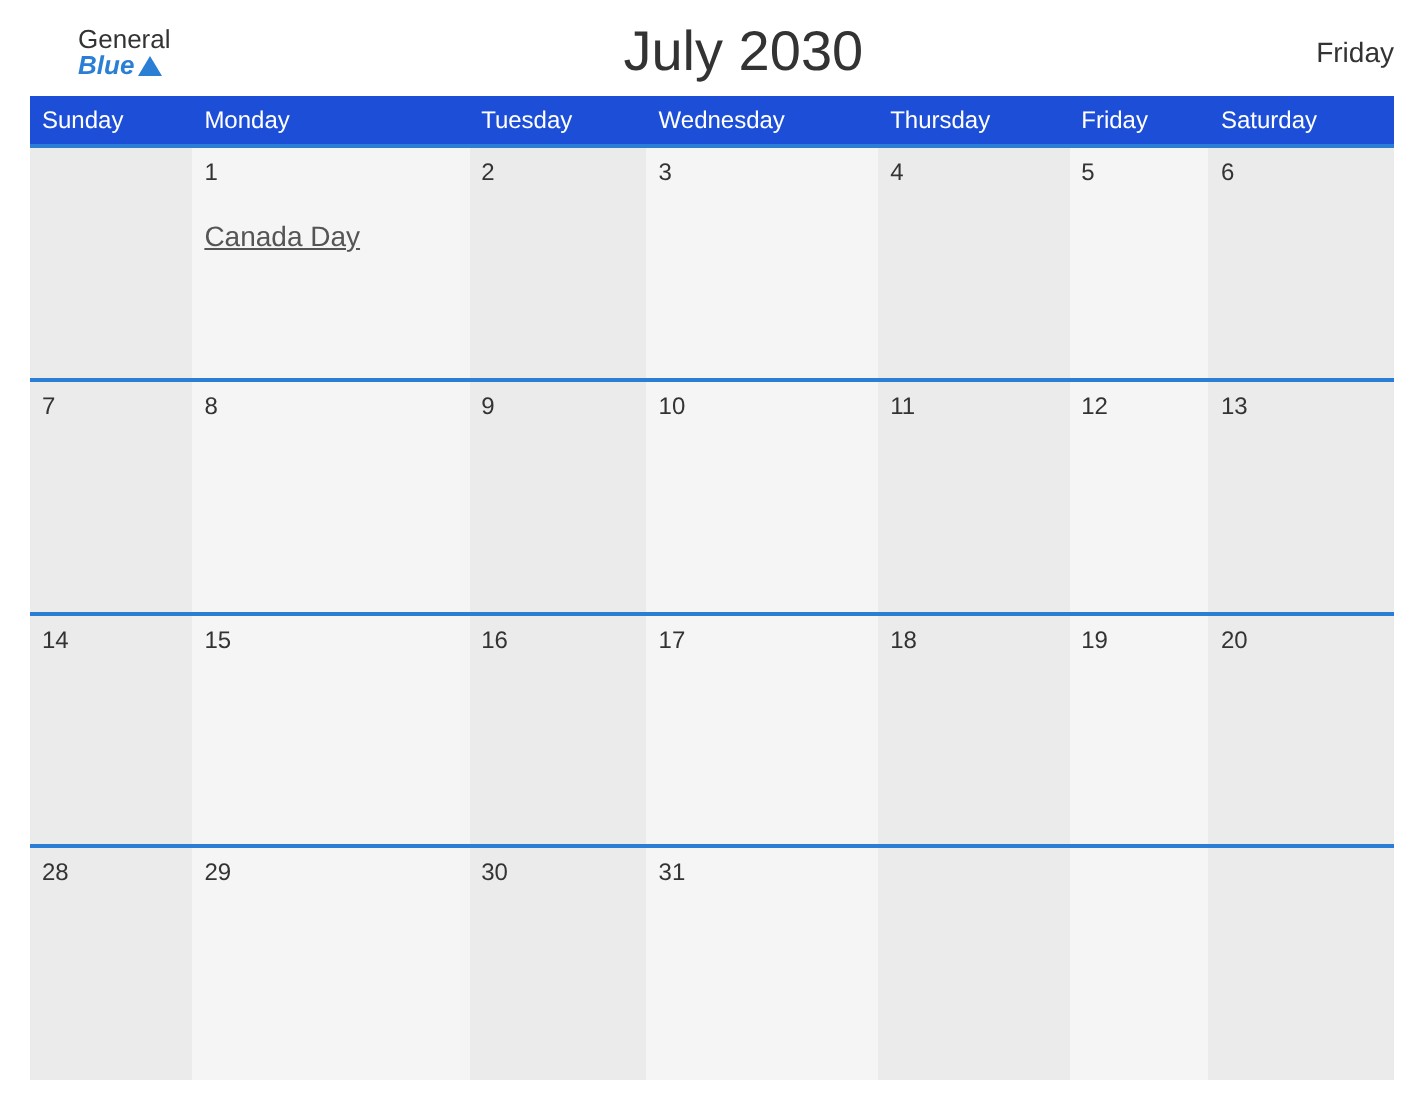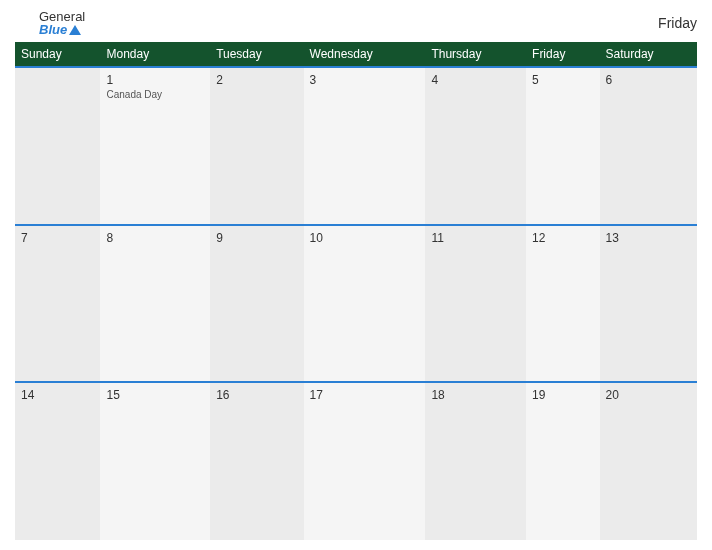--- a/index.html
+++ b/index.html
@@ -58,21 +58,21 @@
       font-size: 14px;
       color: #333;
       text-align: right;
     }
     .calendar {
       width: 100%;
       border-collapse: collapse;
       flex: 1;
     }
     .calendar thead tr {
-      background-color: #14532d;
+      background-color: #1d4ed8;
     }
     .calendar thead th {
       color: #fff;
       font-size: 12px;
       font-weight: normal;
       padding: 5px 6px;
       text-align: left;
       border: none;
     }
     .calendar tbody tr {
@@ -93,37 +93,39 @@
     }
     .calendar tbody td:nth-child(even) {
       background: #f5f5f5;
     }
     .day-num {
       font-size: 12px;
       color: #333;
       display: block;
     }
     .day-event {
-      font-size: 10px;
+      font-size: 14px;
       color: #555;
       display: block;
-      margin-top: 2px;
+      margin-top: 17px;
+      text-decoration: underline;
     }
   </style>
 </head>
 <body>
 
 <div class="header">
   <div class="logo">
     <span class="logo-general">General</span>
     <span class="logo-blue">
       <span>Blue</span>
       <span class="logo-triangle"></span>
     </span>
   </div>
+  <h1 class="month-title">July 2030</h1>
   <div class="country">Friday</div>
 </div>
 
 <table class="calendar">
   <thead>
     <tr>
     <th>Sunday</th>
         <th>Monday</th>
         <th>Tuesday</th>
         <th>Wednesday</th>
@@ -194,14 +196,31 @@
         <td>
           <span class="day-num">18</span>
         </td>
         <td>
           <span class="day-num">19</span>
         </td>
         <td>
           <span class="day-num">20</span>
         </td>
       </tr>
+      <tr>
+        <td>
+          <span class="day-num">28</span>
+        </td>
+        <td>
+          <span class="day-num">29</span>
+        </td>
+        <td>
+          <span class="day-num">30</span>
+        </td>
+        <td>
+          <span class="day-num">31</span>
+        </td>
+        <td></td>
+        <td></td>
+        <td></td>
+      </tr>
     </tbody>
 </table>
 
 </body></html>

